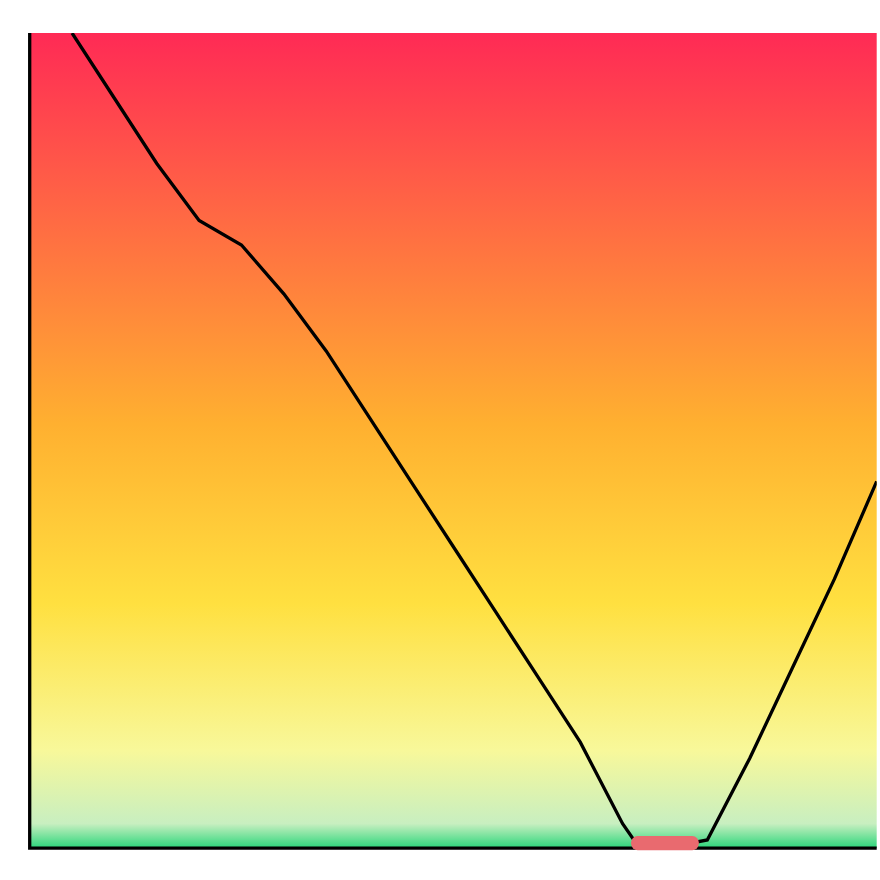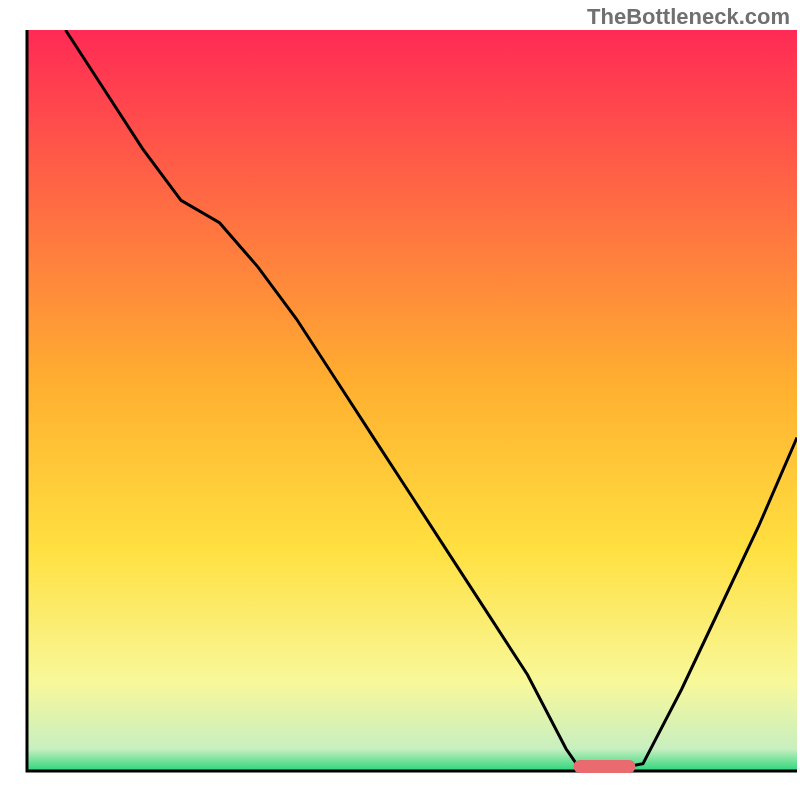--- a/index.html
+++ b/index.html
@@ -47,21 +47,20 @@
   .marker-pill {
     fill: #e96a6f;
     stroke: none;
   }
 </style>
 </head>
 <body>
 
 <div class="chart-container">
 
-  <div class="watermark">TheBottleneck.com</div>
 
   <svg class="plot-svg" viewBox="0 0 800 800">
     <defs>
       <linearGradient id="bgGrad" x1="0" y1="0" x2="0" y2="1">
         <stop id="gstop0" offset="0%" stop-color="#ff2a55"></stop>
         <stop id="gstop1" offset="48%" stop-color="#ffb030"></stop>
         <stop id="gstop2" offset="70%" stop-color="#ffe040"></stop>
         <stop id="gstop3" offset="88%" stop-color="#f8f89a"></stop>
         <stop id="gstop4" offset="97%" stop-color="#c8efc0"></stop>
         <stop id="gstop5" offset="100%" stop-color="#2bd67b"></stop>

